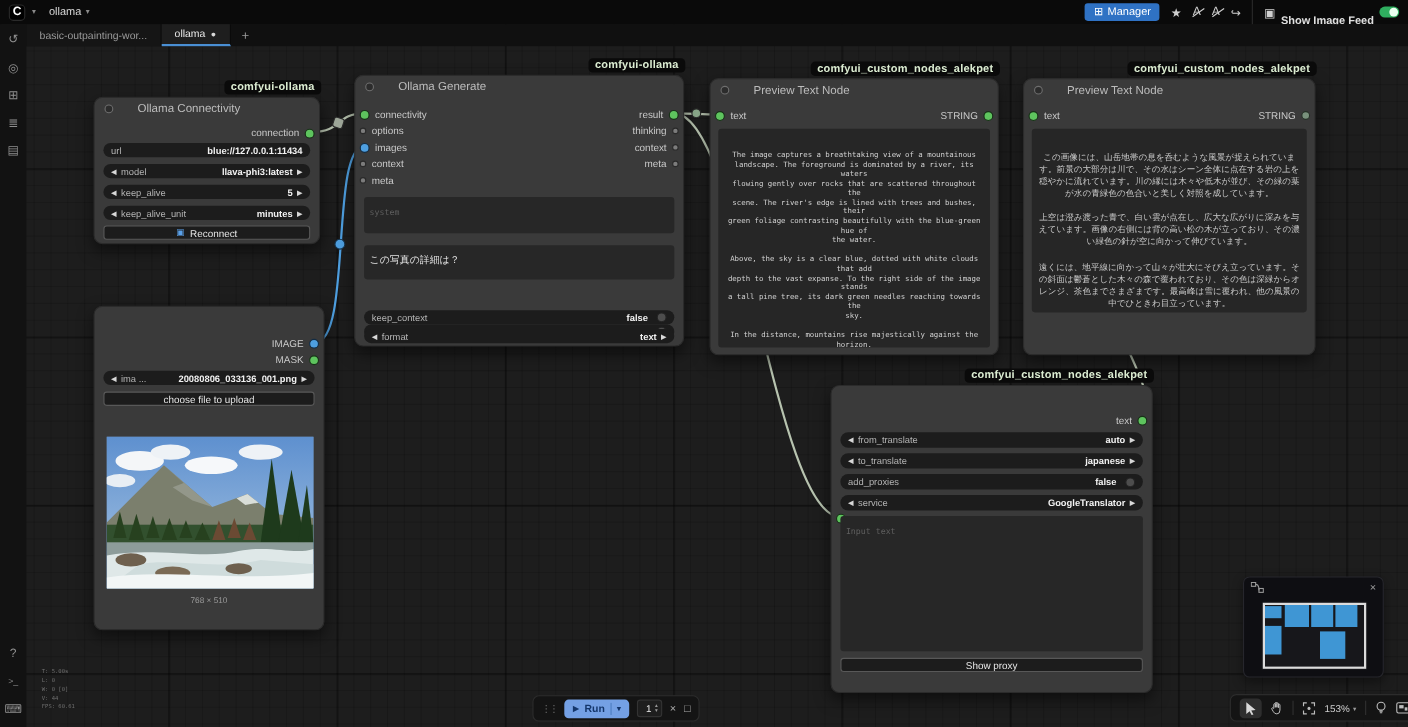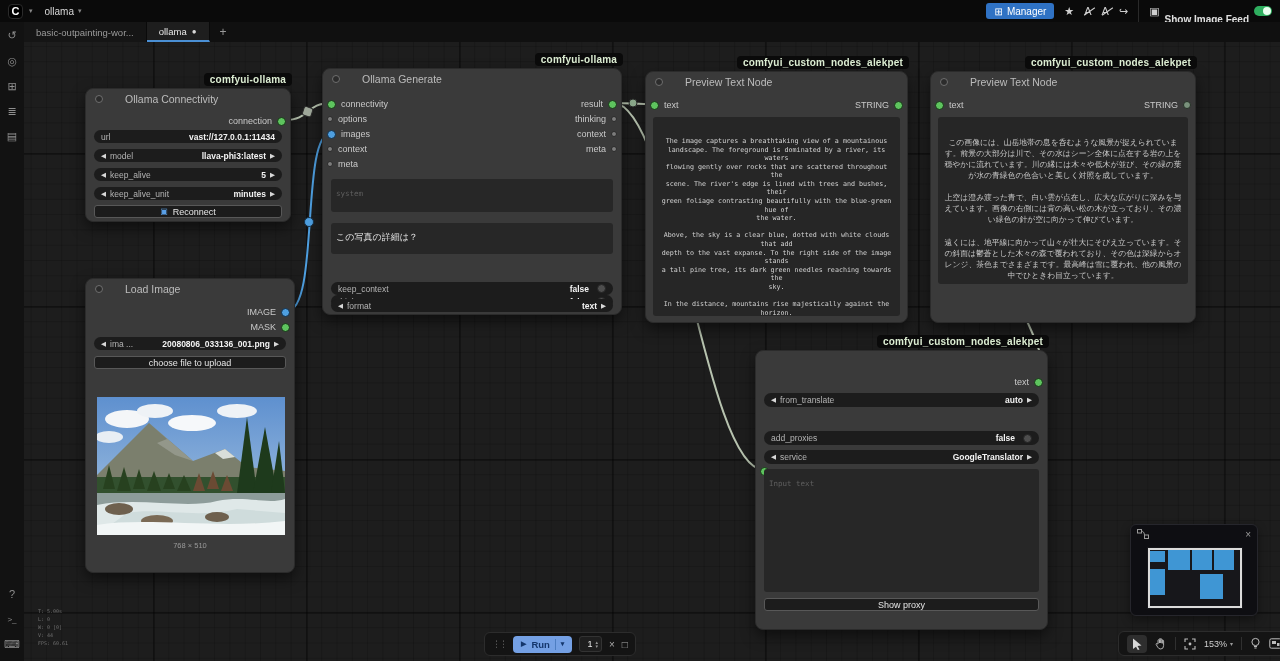--- a/index.html
+++ b/index.html
@@ -124,21 +124,21 @@
     <div class="node-title">
       <span class="c-dot"></span>
       <span>Ollama Connectivity</span>
     </div>
     <div class="prow out" style="top:25px;">
       <span>connection</span>
       <span class="pdot green"></span>
     </div>
     <div class="widget" style="top:41px;">
       <span>url</span>
-      <span class="val">vast://127.0.0.1:11434</span>
+      <span class="val">blue://127.0.0.1:11434</span>
     </div>
     <div class="widget" style="top:60px;">
       <span class="arr">◀</span>
       <span>model</span>
       <span class="val">llava-phi3:latest</span>
       <span class="arr">▶</span>
     </div>
     <div class="widget" style="top:79px;">
       <span class="arr">◀</span>
       <span>keep_alive</span>
@@ -151,24 +151,20 @@
       <span class="val">minutes</span>
       <span class="arr">▶</span>
     </div>
     <div class="nbutton" style="top:116px;">
       <span style="color:#5aa0e8;font-size:8px;">▣</span>
       <span>Reconnect</span>
     </div>
   </div>
 
   <div class="node" style="left:85px;top:278px;width:210px;height:295px;">
-    <div class="node-title">
-      <span class="c-dot"></span>
-      <span>Load Image</span>
-    </div>
     <div class="prow out" style="top:26px;">
       <span>IMAGE</span>
       <span class="pdot blue"></span>
     </div>
     <div class="prow out" style="top:41px;">
       <span>MASK</span>
       <span class="pdot green"></span>
     </div>
     <div class="widget" style="top:58px;">
       <span class="arr">◀</span>
@@ -358,20 +354,26 @@
     <div class="prow out" style="top:24px;">
       <span>text</span>
       <span class="pdot green"></span>
     </div>
     <div class="widget" style="top:42px;height:14px;">
       <span class="arr">◀</span>
       <span>from_translate</span>
       <span class="val">auto</span>
       <span class="arr">▶</span>
     </div>
+    <div class="widget" style="top:61px;height:14px;">
+      <span class="arr">◀</span>
+      <span>to_translate</span>
+      <span class="val">japanese</span>
+      <span class="arr">▶</span>
+    </div>
     <div class="widget" style="top:80px;height:14px;">
       <span>add_proxies</span>
       <span class="val">false</span>
       <span class="knob"></span>
     </div>
     <div class="widget" style="top:99px;height:14px;">
       <span class="arr">◀</span>
       <span>service</span>
       <span class="val">GoogleTranslator</span>
       <span class="arr">▶</span>

